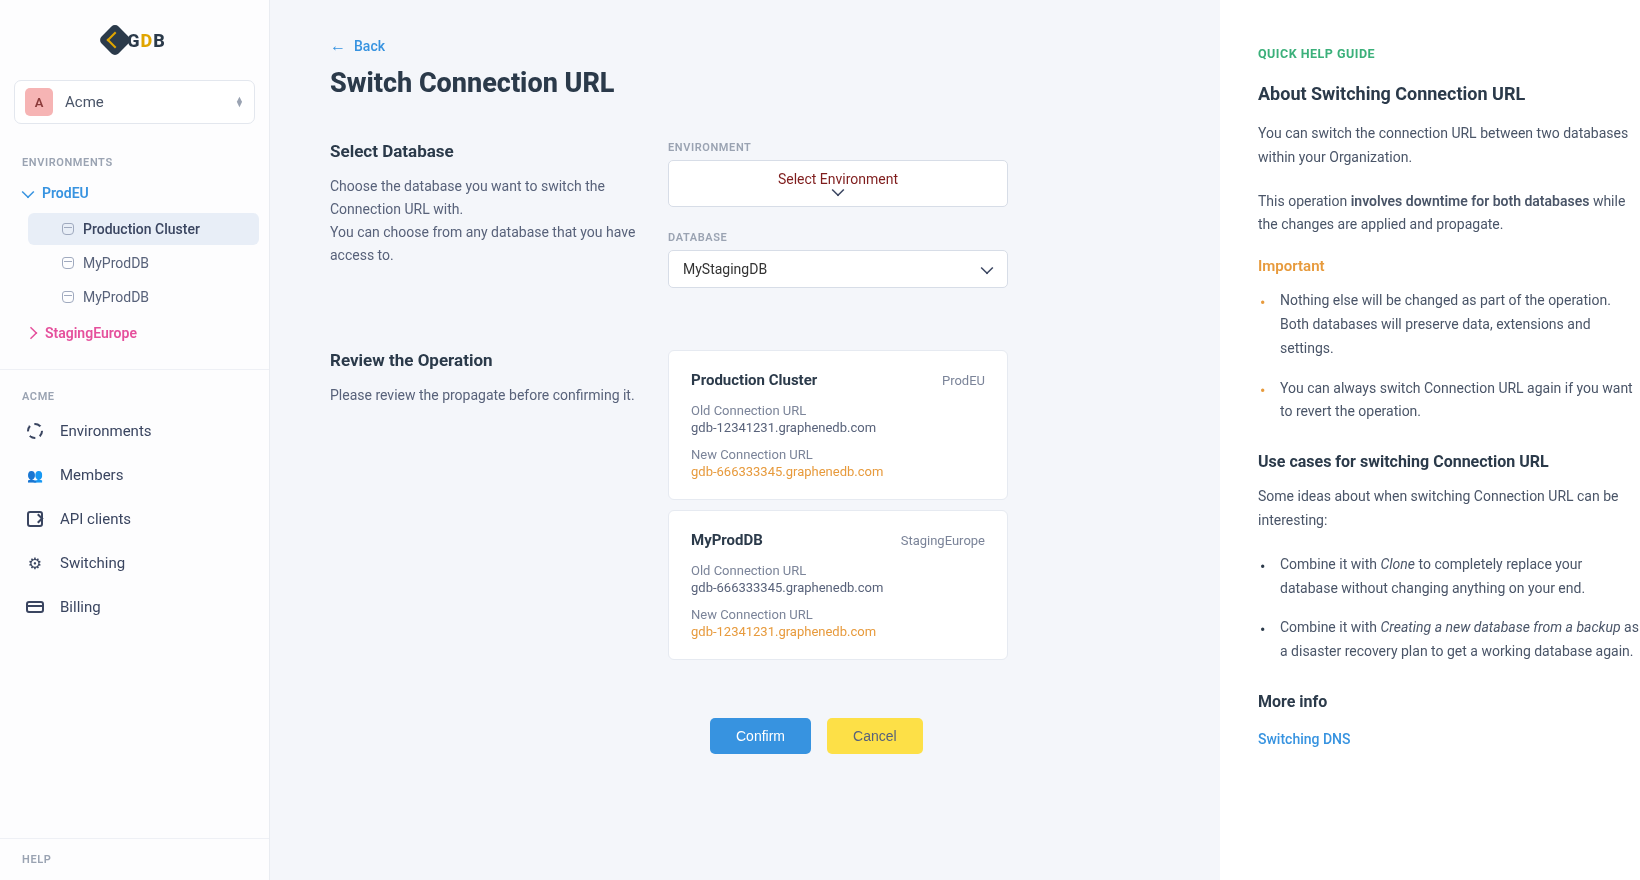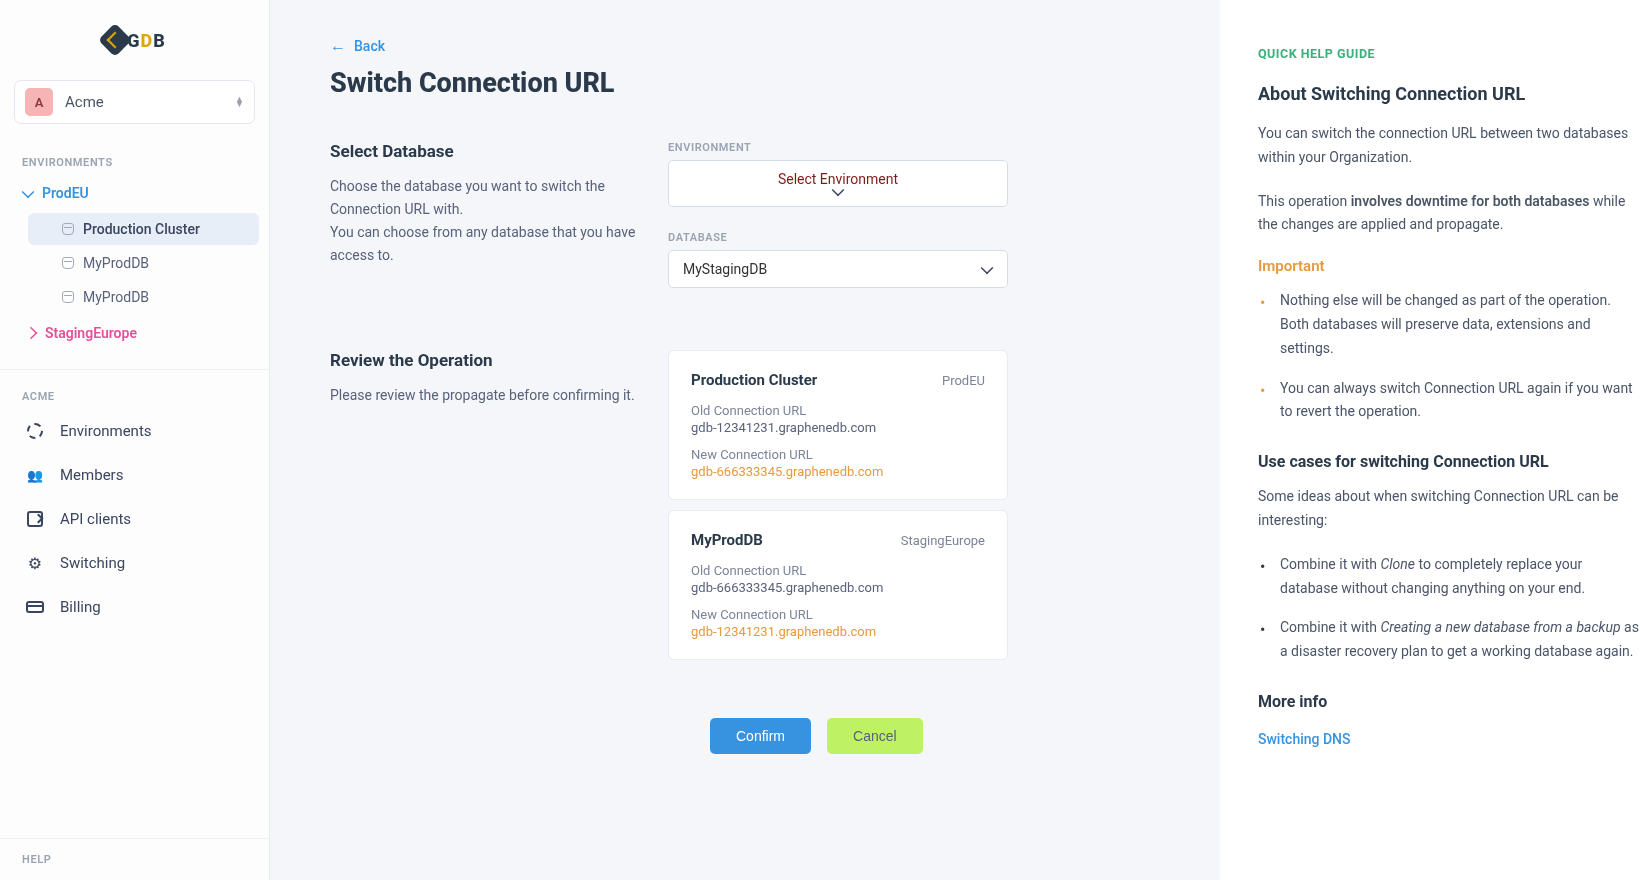--- a/index.html
+++ b/index.html
@@ -234,21 +234,21 @@
   .actions {
     display: flex; gap: 16px;
     margin-top: 48px;
     margin-left: 380px;
   }
   .btn {
     padding: 10px 26px; border-radius: 5px; border: none;
     font-size: 14px; font-weight: 500; cursor: pointer;
   }
   .btn-primary { background: #3793e0; color: #fff; }
-  .btn-secondary { background: #bef264; color: #58627a; }
+  .btn-secondary { background: #fde047; color: #58627a; }
 
   
   .help-panel {
     width: 420px;
     min-width: 420px;
     background: #fff;
     padding: 46px 0 36px 38px;
     overflow: hidden;
   }
   .help-kicker {

